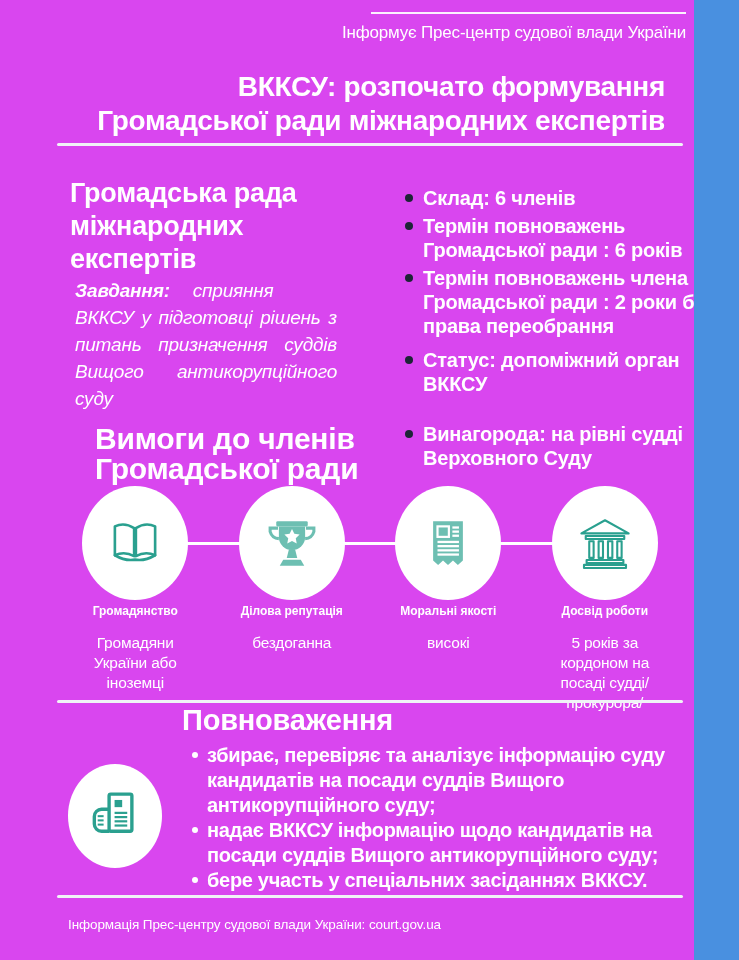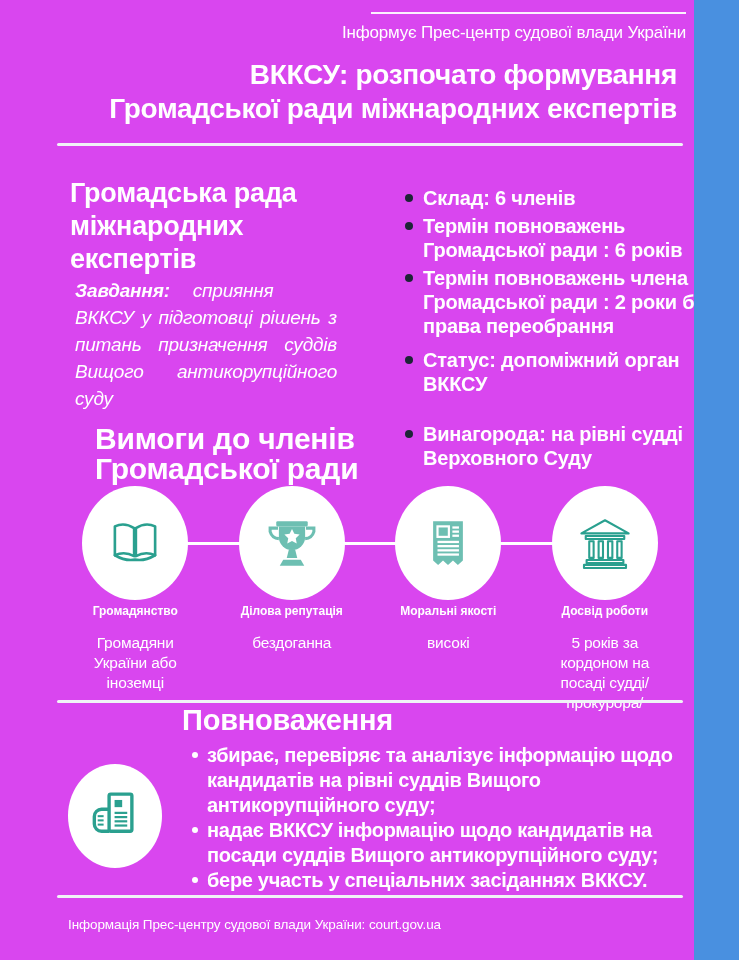--- a/index.html
+++ b/index.html
@@ -2,21 +2,21 @@
 <html><head>
 <meta charset="utf-8">
 <style>
   html,body{margin:0;padding:0;background:#4990e0;}
   .page{position:relative;width:694px;height:960px;background:#d946ef;overflow:hidden;
         font-family:"Liberation Sans","DejaVu Sans",sans-serif;color:#ffffff;}
 
   
   .top-rule{position:absolute;top:12px;left:371px;right:8px;height:2px;background:rgba(255,255,255,.92);}
   .source{position:absolute;top:23px;right:8px;font-size:17px;letter-spacing:-0.2px;color:#fff;white-space:nowrap;}
-  .title{position:absolute;top:54px;right:13px;margin:4px;text-align:right;
+  .title{position:absolute;top:54px;right:13px;margin:16px;text-align:right;
          font-size:28px;line-height:34px;font-weight:800;letter-spacing:-0.3px;}
   .title span{display:block;}
 
   .rule{position:absolute;left:57px;width:626px;height:3px;background:#f0f3f6;border-radius:2px;}
   .rule1{top:143px;} .rule2{top:700px;} .rule3{top:895px;}
 
   
   .intro-heading{position:absolute;left:70px;top:177px;width:272px;margin:0;
                  font-size:27px;line-height:33px;font-weight:800;letter-spacing:-0.2px;}
   .task{position:absolute;left:75px;top:277px;width:262px;margin:0;
@@ -181,21 +181,21 @@
       <rect x="31.5" y="32" width="15" height="2.6" fill="#2aa08f"></rect>
       <rect x="31.5" y="37" width="15" height="2.6" fill="#2aa08f"></rect>
       <rect x="31.5" y="42" width="15" height="2.6" fill="#2aa08f"></rect>
       <rect x="11.5" y="31" width="7" height="2.4" fill="#2aa08f"></rect>
       <rect x="11.5" y="36" width="7" height="2.4" fill="#2aa08f"></rect>
       <rect x="11.5" y="41" width="7" height="2.4" fill="#2aa08f"></rect>
     </svg>
   </div>
 
   <ul class="powers-list">
-    <li>збирає, перевіряє та аналізує інформацію щодо кандидатів на рівні суддів Вищого антикорупційного суду;</li>
+    <li>збирає, перевіряє та аналізує інформацію суду кандидатів на посади суддів Вищого антикорупційного суду;</li>
     <li>надає ВККСУ інформацію щодо кандидатів на посади суддів Вищого антикорупційного суду;</li>
     <li>бере участь у спеціальних засіданнях ВККСУ.</li>
   </ul>
 
   <div class="rule rule3"></div>
 
   <div class="footer-text">Інформація Прес-центру судової влади України: court.gov.ua</div>
 
 </div>
 

